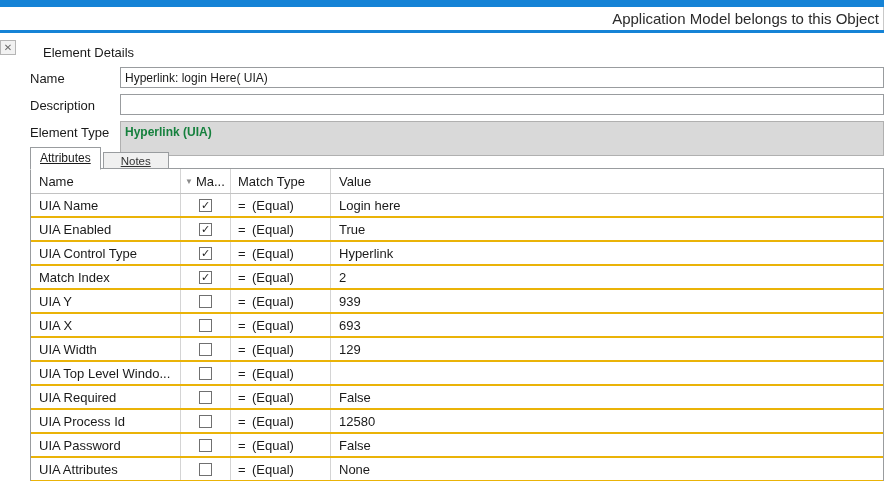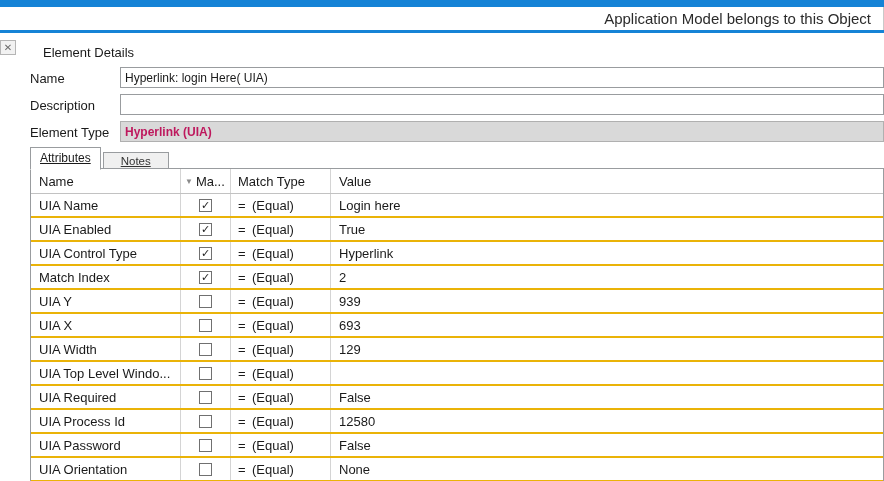--- a/index.html
+++ b/index.html
@@ -8,44 +8,44 @@
     font-family: "Liberation Sans", sans-serif;
     background: #ffffff;
     color: #1a1a1a;
     position: relative;
   }
   #app { position: absolute; inset: 0; width: 884px; height: 481px; background:#fff; }
 
   
   .top-strip { position: absolute; left:0; top:0; width:100%; height:7px; background:#1583d6; }
   .title-row { position:absolute; left:0; top:7px; width:100%; height:23px; background:#fff;
-               display:flex; align-items:center; justify-content:flex-end; padding-right:12px;
+               display:flex; align-items:center; justify-content:flex-end; padding-right:4px;
                font-size:15px; color:#2b2b2b; border-right:1px solid #c9c9c9; }
   .blue-divider { position:absolute; left:0; top:30px; width:100%; height:3px; background:#1583d6; }
 
   .close-btn { position:absolute; left:0; top:40px; width:16px; height:15px;
                background:#f2f2f2; border:1px solid #b5b5b5; color:#6a6a6a;
                display:flex; align-items:center; justify-content:center;
                font-size:10px; line-height:1; cursor:pointer; }
 
   .section-title { position:absolute; left:43px; top:45px; font-size:13px; color:#1a1a1a; }
 
   .field-label { position:absolute; left:30px; font-size:13px; color:#1a1a1a; }
   .lbl-name { top:71px; }
   .lbl-desc { top:98px; }
   .lbl-type { top:125px; }
 
   .text-input { position:absolute; left:120px; right:0; height:21px;
                 border:1px solid #999c9f; background:#fff; font-family:"Liberation Sans",sans-serif;
                 font-size:12px; font-weight:normal; color:#1a1a1a; padding:1px 4px; outline:none; }
   .in-name { top:67px; }
   .in-desc { top:94px; }
-  .type-field { position:absolute; left:120px; right:0; top:121px; height:21px;
+  .type-field { position:absolute; left:120px; right:0; top:121px; height:35px;
                 background:#d9d9d9; border:1px solid #b0b0b0; font-size:12px; font-weight:bold;
-                color:#be185d; padding:2px 4px; line-height:16px; }
+                color:#15803d; padding:2px 4px; line-height:16px; }
 
   
   .tabs { position:absolute; left:30px; top:146px; height:23px; display:flex; align-items:flex-end; }
   .tab { font-size:12px; border:1px solid #999c9f; cursor:pointer; white-space:nowrap;text-decoration:underline; }
   .tab.active { background:#fff; padding:3px 9px 4px 9px; border-bottom:1px solid #fff;
                 position:relative; z-index:3; margin-bottom:-1px; }
   .tab.inactive { background:#f0f0f0; padding:2px 17px; font-size:11.5px; margin-left:2px;
                   border-bottom:none; color:#333; }
 
   
@@ -241,21 +241,21 @@
           <span class="cb"></span>
         </div>
       <div class="td col-match">
           <span class="op">=</span>
           <span class="match-label">(Equal)</span>
         </div>
       <div class="td col-value">False</div>
     </div>
 
     <div class="tr">
-      <div class="td col-name">UIA Orientation</div>
+      <div class="td col-name">UIA Attributes</div>
       <div class="td col-check">
           <span class="cb"></span>
         </div>
       <div class="td col-match">
           <span class="op">=</span>
           <span class="match-label">(Equal)</span>
         </div>
       <div class="td col-value">None</div>
     </div>
 

